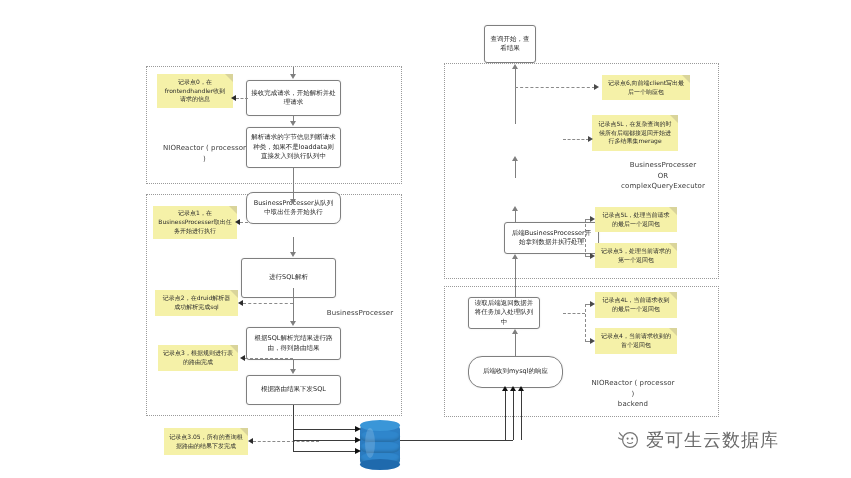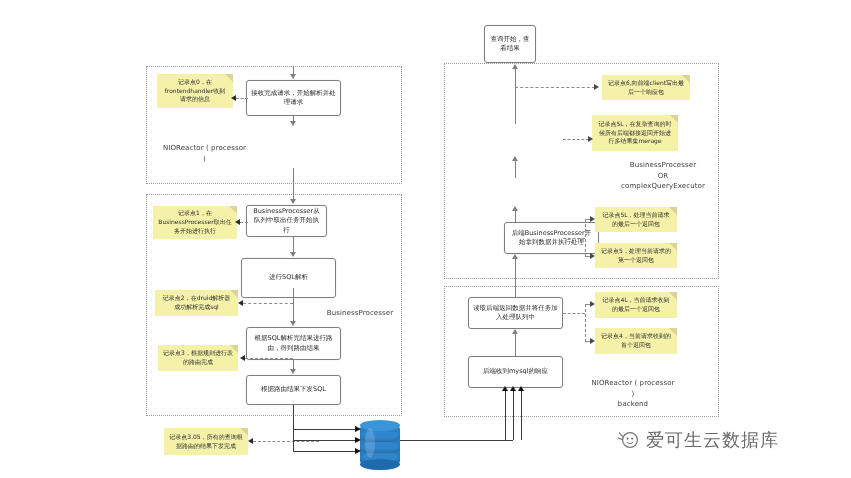--- a/index.html
+++ b/index.html
@@ -167,27 +167,28 @@
 <body>
 
 <div id="canvas">
 
 
   <div class="group" style="left:146px;top:66px;width:256px;height:118px;"></div>
   <div class="group-label" style="left:152px;top:143px;width:105px;white-space:pre-line;">NIOReactor ( processor
 )</div>
 
   <div class="node" style="left:246px;top:80px;width:95px;height:36px;">接收完成请求，开始解析并处理请求</div>
+  <div class="node" style="left:246px;top:127px;width:95px;height:41px;">解析请求的字节信息判断请求种类，如果不是loaddata则直接发入到执行队列中</div>
 
   <div class="note" style="left:157px;top:74px;width:76px;height:34px;white-space:pre-line;">记录点0，在frontendhandler收到请求的信息<span class="fold"></span></div>
 
   <div class="group" style="left:146px;top:194px;width:256px;height:222px;"></div>
   <div class="group-label" style="left:322px;top:308px;width:76px;">BusinessProcesser</div>
 
-  <div class="node" style="left:246px;top:205px;width:81px;height:32px;">BusinessProcesser从队列中取出任务开始执行</div>
+  <div class="node" style="left:246px;top:192px;width:95px;height:32px;border-radius:7px;">BusinessProcesser从队列中取出任务开始执行</div>
   <div class="node" style="left:241px;top:258px;width:95px;height:40px;">进行SQL解析</div>
   <div class="node" style="left:246px;top:327px;width:95px;height:33px;">根据SQL解析完结果进行路由，得到路由结果</div>
   <div class="node" style="left:246px;top:375px;width:95px;height:30px;">根据路由结果下发SQL</div>
 
   <div class="note" style="left:153px;top:206px;width:84px;height:33px;white-space:pre-line;">记录点1，在BusinessProcesser取出任务开始进行执行<span class="fold"></span></div>
   <div class="note" style="left:155px;top:290px;width:83px;height:26px;white-space:pre-line;">记录点2，在druid解析器成功解析完成sql<span class="fold"></span></div>
   <div class="note" style="left:158px;top:345px;width:80px;height:26px;white-space:pre-line;">记录点3，根据规则进行表的路由完成<span class="fold"></span></div>
 
   <div class="note" style="left:164px;top:428px;width:84px;height:27px;white-space:pre-line;">记录点3.05，所有的查询根据路由的结果下发完成<span class="fold"></span></div>
 
@@ -237,22 +238,22 @@
   <div class="note" style="left:602px;top:75px;width:88px;height:25px;white-space:pre-line;">记录点6,向前端client写出最后一个响应包<span class="fold"></span></div>
   <div class="note" style="left:592px;top:115px;width:86px;height:36px;white-space:pre-line;">记录点5L，在复杂查询的时候所有后端都接返回开始进行多结果集merage<span class="fold"></span></div>
   <div class="note" style="left:595px;top:207px;width:82px;height:25px;white-space:pre-line;">记录点5L，处理当前请求的最后一个返回包<span class="fold"></span></div>
   <div class="note" style="left:595px;top:243px;width:82px;height:25px;white-space:pre-line;">记录点5，处理当前请求的第一个返回包<span class="fold"></span></div>
 
   <div class="group" style="left:444px;top:286px;width:275px;height:131px;"></div>
   <div class="group-label" style="left:578px;top:378px;width:110px;white-space:pre-line;">NIOReactor ( processor
 )
 backend</div>
 
-  <div class="node" style="left:468px;top:297px;width:95px;height:32px;">读取后端返回数据并将任务加入处理队列中</div>
-  <div class="node" style="left:468px;top:356px;width:95px;height:32px;">后端收到mysql的响应</div>
+  <div class="node" style="left:468px;top:297px;width:72px;height:32px;">读取后端返回数据并将任务加入处理队列中</div>
+  <div class="node" style="left:468px;top:356px;width:95px;height:32px;border-radius:14px;">后端收到mysql的响应</div>
 
   <div class="note" style="left:595px;top:292px;width:82px;height:26px;white-space:pre-line;">记录点4L，当前请求收到的最后一个返回包<span class="fold"></span></div>
   <div class="note" style="left:595px;top:328px;width:82px;height:26px;white-space:pre-line;">记录点4，当前请求收到的首个返回包<span class="fold"></span></div>
 
   <div class="vline" style="left:515px;top:69px;height:55px;"></div>
   <div class="arrow-up" style="left:511.5px;top:64px;"></div>
 
   <div class="vline" style="left:515px;top:161px;height:17px;"></div>
   <div class="arrow-up" style="left:511.5px;top:156px;"></div>
 

